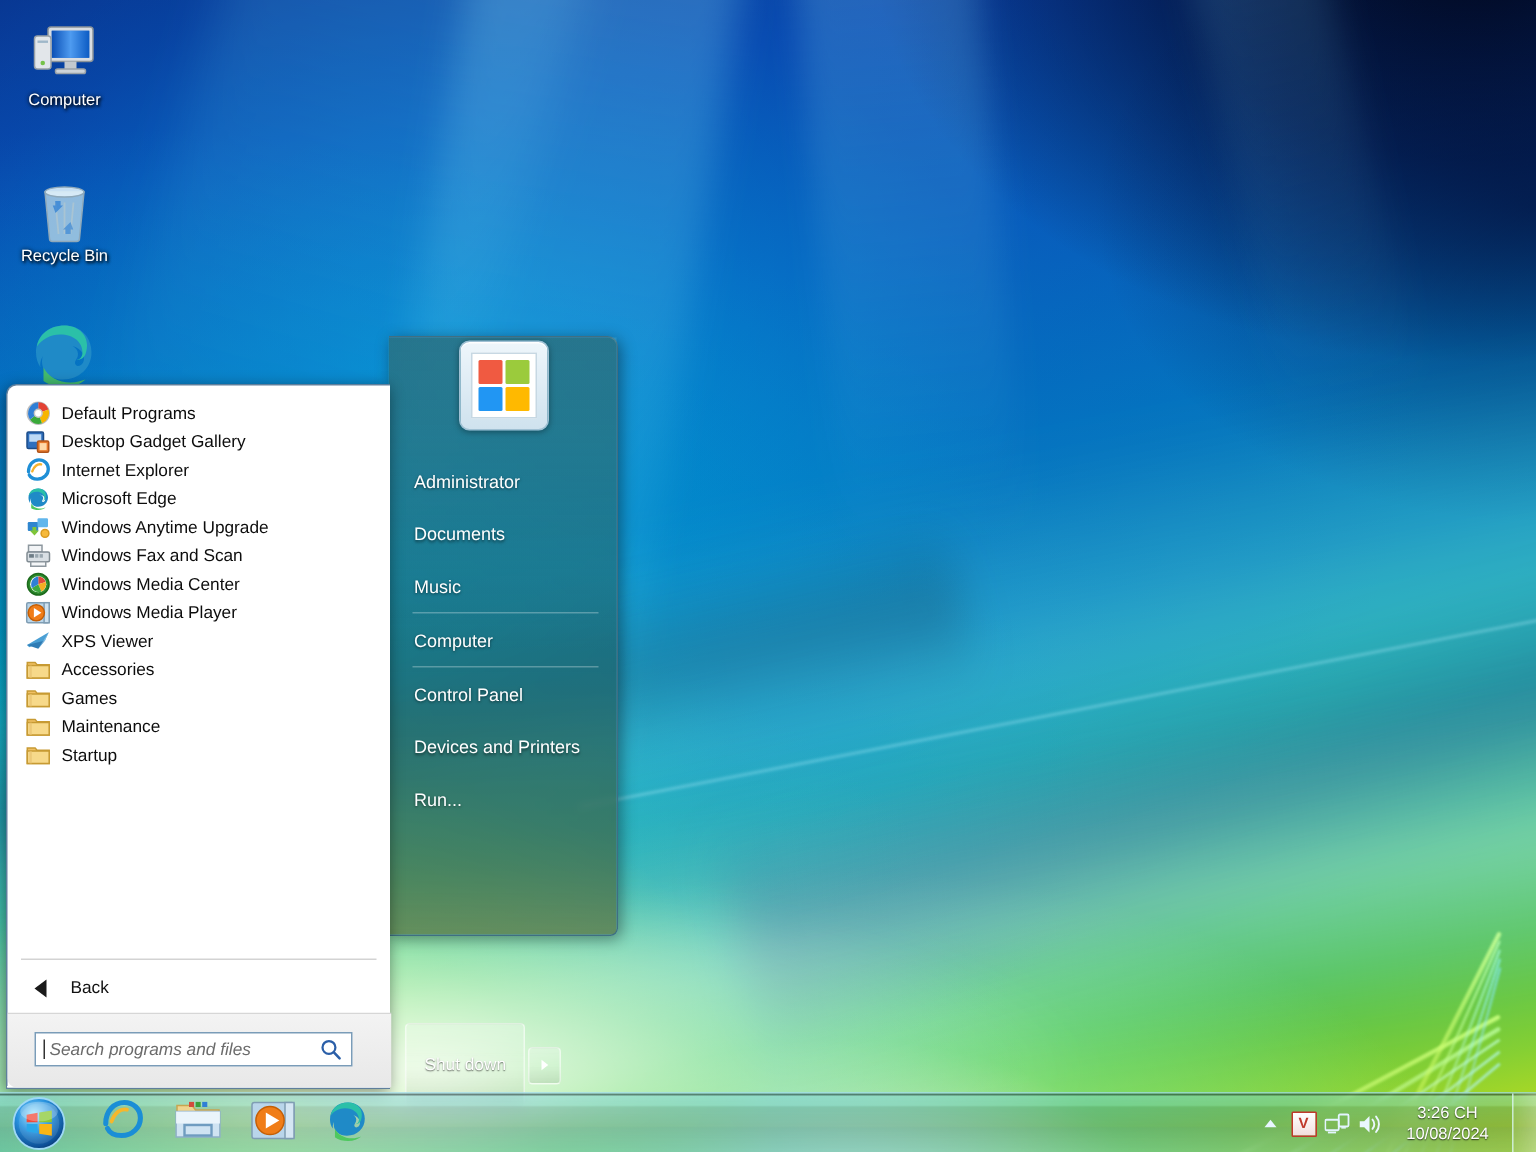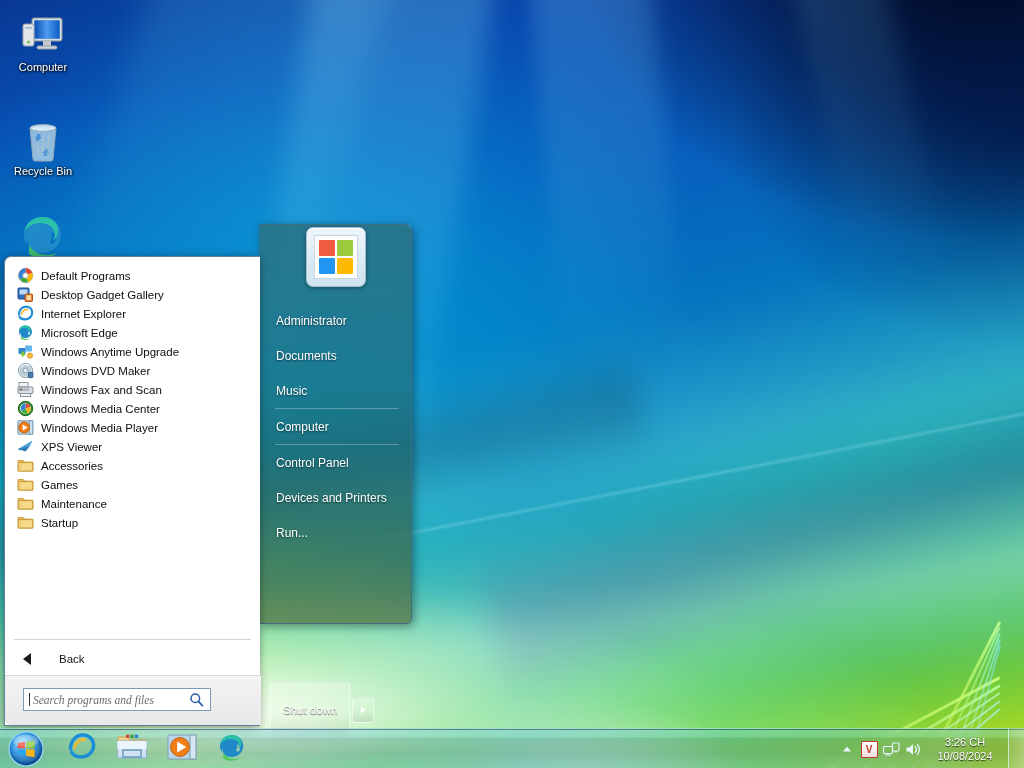--- a/index.html
+++ b/index.html
@@ -262,21 +262,20 @@
     background: #d3d3d3;
   }
   .back-row {
     position: absolute;
     left: 8px; top: 390px;
     width: 240px; height: 24px;
     display: flex;
     align-items: center;
     cursor: default;
     border-radius: 2px;
-    gap: 12px;
   }
   .back-tri {
     width: 0; height: 0;
     margin-left: 10px; margin-right: 16px;
     border-top: 6px solid transparent;
     border-bottom: 6px solid transparent;
     border-right: 8px solid #1a1a1a;
   }
   .back-label { font-size: 11.5px; color: #111; }
 
@@ -285,27 +284,26 @@
     left: 0; bottom: 0;
     width: 256px; height: 50px;
     background: linear-gradient(to bottom, #f3f3f3, #e8e8e8);
     border-top: 1px solid #d6d6d6;
     border-bottom-left-radius: 6px;
     box-sizing: border-box;
   }
   .search-box {
     position: absolute;
     left: 18px; top: 12px;
-    width: 188px; height: 23px;
+    width: 212px; height: 23px;
     background: #ffffff;
     border: 1px solid #7a9cb8;
     box-sizing: border-box;
     display: flex;
     align-items: center;
-    font-family: Liberation Serif, serif;
   }
   .search-caret {
     width: 1px; height: 13px;
     background: #333;
     margin-left: 5px;
   }
   .search-ph {
     font-size: 11.5px;
     font-style: italic;
     color: #6b6b6b;
@@ -590,30 +588,20 @@
             <div class="pi-label">Microsoft Edge</div>
           </div>
           <div class="prog-item">
             <div class="pi-icon"><svg width="17" height="17" viewBox="0 0 17 17">
                 <rect x="1.5" y="5" width="7" height="6" rx="0.8" fill="#2f86cf"></rect>
                 <rect x="8" y="2.5" width="7" height="6" rx="0.8" fill="#61b6ec"></rect>
                 <path d="M6 14 l3-3.4 -1.8 0 0-2.2 -2.6 0 0 2.2 -1.8 0 z" fill="#7fc63a"></path>
                 <circle cx="13" cy="12.6" r="2.6" fill="#f6b93b" stroke="#d99a20"></circle>
               </svg></div>
             <div class="pi-label">Windows Anytime Upgrade</div>
-          </div>
-          <div class="prog-item">
-            <div class="pi-icon"><svg width="17" height="17" viewBox="0 0 17 17">
-                <circle cx="8.5" cy="8.5" r="7" fill="#b9cbd6" stroke="#7d94a3"></circle>
-                <circle cx="8.5" cy="8.5" r="6" fill="none" stroke="#dfeaf1"></circle>
-                <circle cx="8.5" cy="8.5" r="2.2" fill="#eef5f9" stroke="#8fa6b4"></circle>
-                <path d="M3.5 5 a7 7 0 0 1 9 -1.2" fill="none" stroke="#ffffff" stroke-width="1.2" opacity="0.8"></path>
-                <rect x="11.5" y="10.4" width="4.4" height="5.2" rx="0.6" fill="#4e7fb5" stroke="#2f5a86"></rect>
-              </svg></div>
-            <div class="pi-label">Windows DVD Maker</div>
           </div>
           <div class="prog-item">
             <div class="pi-icon"><svg width="17" height="17" viewBox="0 0 17 17">
                 <rect x="2" y="1.5" width="9" height="4.5" fill="#f2f4f6" stroke="#8d979e"></rect>
                 <rect x="1" y="6" width="15" height="6.5" rx="1" fill="#d9dfe4" stroke="#808b92"></rect>
                 <rect x="2.4" y="7.4" width="3.2" height="2.4" fill="#6e7d87"></rect>
                 <rect x="6.4" y="7.4" width="2.2" height="2.4" fill="#9aa7b0"></rect>
                 <rect x="9.4" y="7.4" width="2.2" height="2.4" fill="#9aa7b0"></rect>
                 <rect x="3.5" y="12.5" width="10" height="3" fill="#f4f6f8" stroke="#8d979e"></rect>
               </svg></div>

